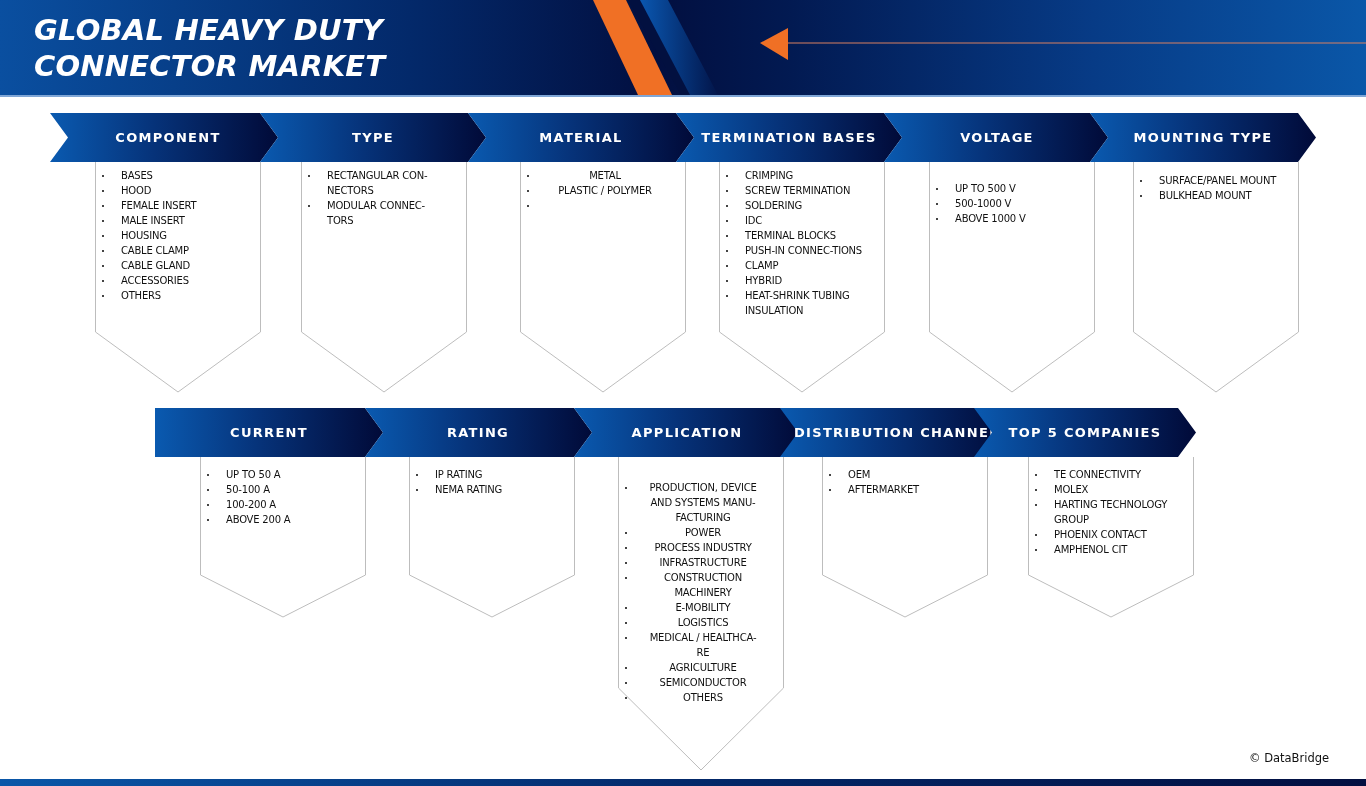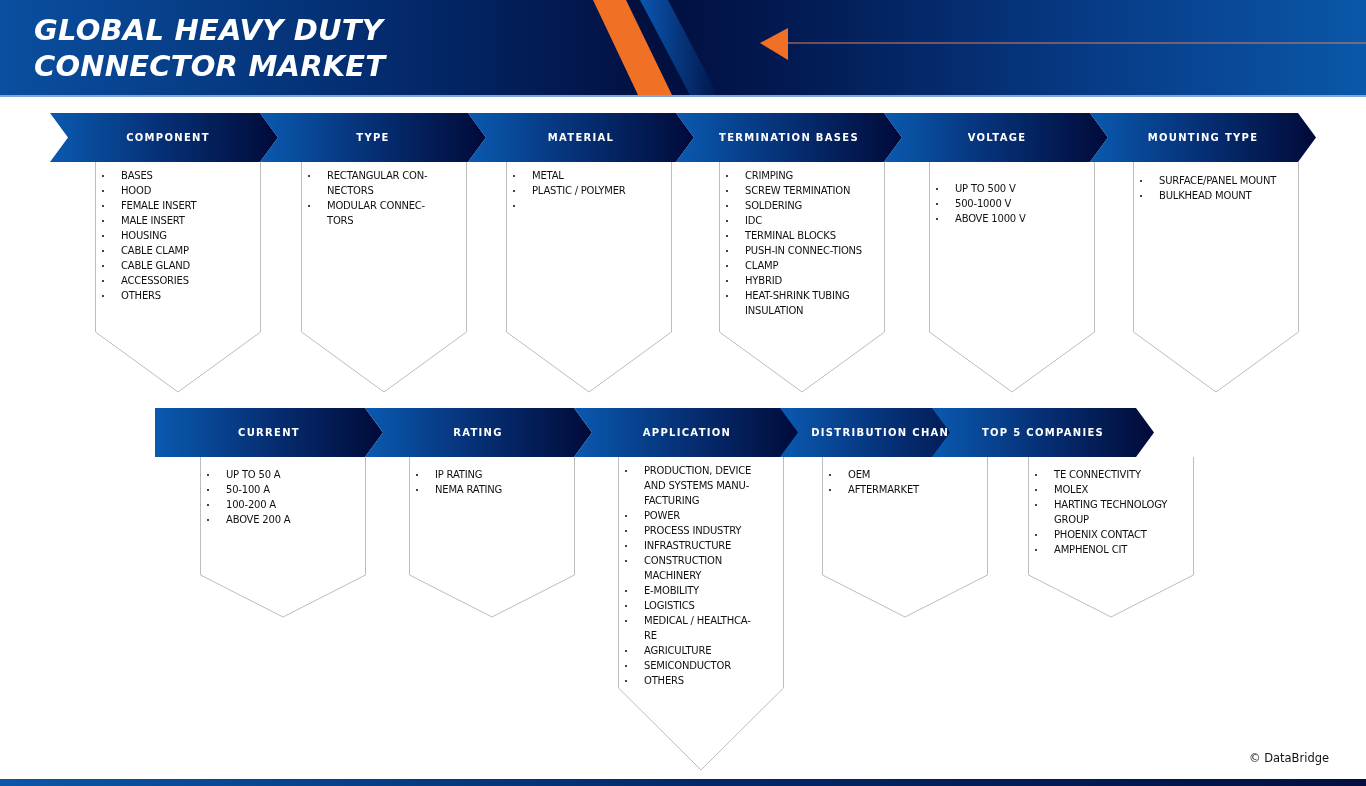--- a/index.html
+++ b/index.html
@@ -17,21 +17,21 @@
     color: #ffffff; font-weight: bold; font-size: 29px; line-height: 36px;
     letter-spacing: 0.2px; font-family: "DejaVu Sans", sans-serif; font-style: italic;
   }
   .header svg { position: absolute; left: 0; top: 0; }
   .header-underline { position: absolute; left: 0; top: 95px; width: 1366px; height: 2px; background: #7fa6d6; }
 
   .chevron { position: absolute; height: 49px; }
   .chevron svg { position: absolute; left: 0; top: 0; }
   .chevron-label {
     position: absolute; top: 0; height: 36px; line-height: 49px; text-align: center;
-    color: #ffffff; font-weight: bold; font-size: 10px; letter-spacing: 1.3px;
+    color: #ffffff; font-weight: bold; font-size: 13px; letter-spacing: 1.3px;
     font-family: "DejaVu Sans", sans-serif; white-space: nowrap;
   }
 
   .box { position: absolute; }
   .box svg { position: absolute; left: 0; top: 0; }
   .box ul {
     position: absolute; left: 0; top: 6px; margin: 0; padding: 0 0 0 26px; list-style: none;
     font-size: 10px; line-height: 15px; color: #111; font-family: "DejaVu Sans", sans-serif;
   }
   .box li { position: relative; padding-left: 0; width: 118px; letter-spacing: -0.2px; }
@@ -133,21 +133,21 @@
 </div>
 <div class="box" style="left:301px;top:162px;width:166px;height:232px;">
   <svg width="166" height="232">
       <polyline points="0.5,0 0.5,170 83,230 165.5,170 165.5,0" fill="#fff" stroke="#bdbdbd" stroke-width="1"></polyline>
     </svg>
   <ul>
     <li>RECTANGULAR CON-NECTORS</li>
     <li>MODULAR CONNEC-TORS</li>
   </ul>
 </div>
-<div class="box" style="left:506px;top:162px;width:136px;height:232px;">
+<div class="box" style="left:520px;top:162px;width:136px;height:232px;text-align:center;">
   <svg width="166" height="232">
       <polyline points="0.5,0 0.5,170 83,230 165.5,170 165.5,0" fill="#fff" stroke="#bdbdbd" stroke-width="1"></polyline>
     </svg>
   <ul>
     <li>METAL</li>
     <li>PLASTIC / POLYMER</li>
     <li style="height:15px;"></li>
   </ul>
 </div>
 <div class="box" style="left:719px;top:162px;width:166px;height:232px;">
@@ -203,21 +203,21 @@
       <polygon points="0,0 208,0 226,24.5 208,49 0,49 18,24.5" fill="url(#chevGrad)"></polygon>
     </svg>
   <div class="chevron-label" style="left:16px;width:194px;">APPLICATION</div>
 </div>
 <div class="chevron" style="left:780px;top:408px;width:230px;">
   <svg width="230" height="49">
       <polygon points="0,0 209,0 227,24.5 209,49 0,49 18,24.5" fill="url(#chevGrad)"></polygon>
     </svg>
   <div class="chevron-label" style="left:14px;width:198px;">DISTRIBUTION CHANNEL</div>
 </div>
-<div class="chevron" style="left:932px;top:408px;width:230px;">
+<div class="chevron" style="left:974px;top:408px;width:230px;">
   <svg width="230" height="49">
       <polygon points="0,0 204,0 222,24.5 204,49 0,49 18,24.5" fill="url(#chevGrad)"></polygon>
     </svg>
   <div class="chevron-label" style="left:16px;width:190px;">TOP 5 COMPANIES</div>
 </div>
 
 <div class="box" style="left:200px;top:457px;width:164px;height:164px;">
   <svg width="166" height="164">
       <polyline points="0.5,0 0.5,118 83,160 165.5,118 165.5,0" fill="#fff" stroke="#bdbdbd" stroke-width="1"></polyline>
     </svg>
@@ -234,21 +234,21 @@
     </svg>
   <ul style="top:10px;">
     <li>IP RATING</li>
     <li>NEMA RATING</li>
   </ul>
 </div>
 <div class="box" style="left:618px;top:457px;width:166px;height:316px;">
   <svg width="166" height="316">
       <polyline points="0.5,0 0.5,231 83,313 165.5,231 165.5,0" fill="#fff" stroke="#bdbdbd" stroke-width="1"></polyline>
     </svg>
-  <ul style="top:6px;">
+  <ul style="top:23px;text-align:center;">
     <li>PRODUCTION, DEVICE AND SYSTEMS MANU-FACTURING</li>
     <li>POWER</li>
     <li>PROCESS INDUSTRY</li>
     <li>INFRASTRUCTURE</li>
     <li>CONSTRUCTION MACHINERY</li>
     <li>E-MOBILITY</li>
     <li>LOGISTICS</li>
     <li>MEDICAL / HEALTHCA-RE</li>
     <li>AGRICULTURE</li>
     <li>SEMICONDUCTOR</li>

